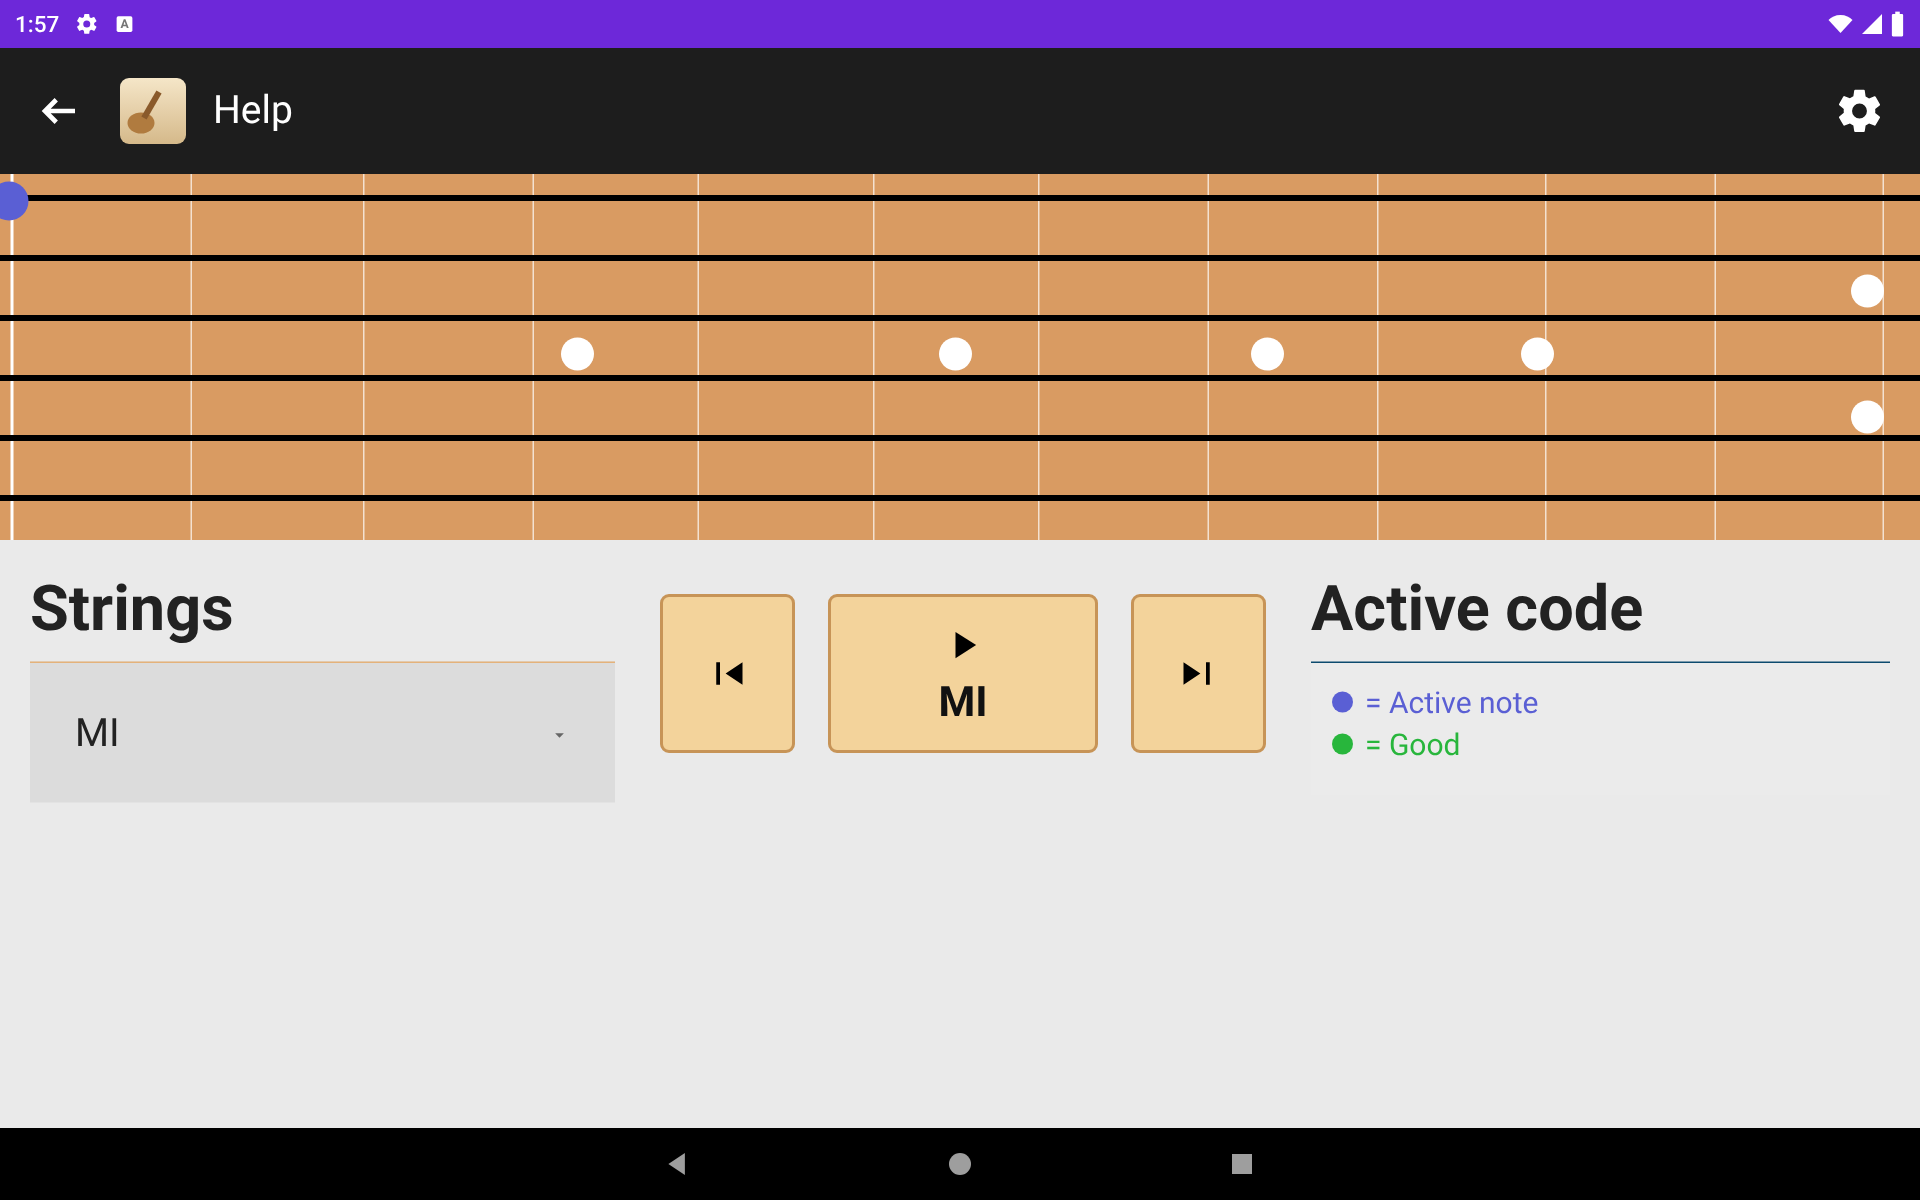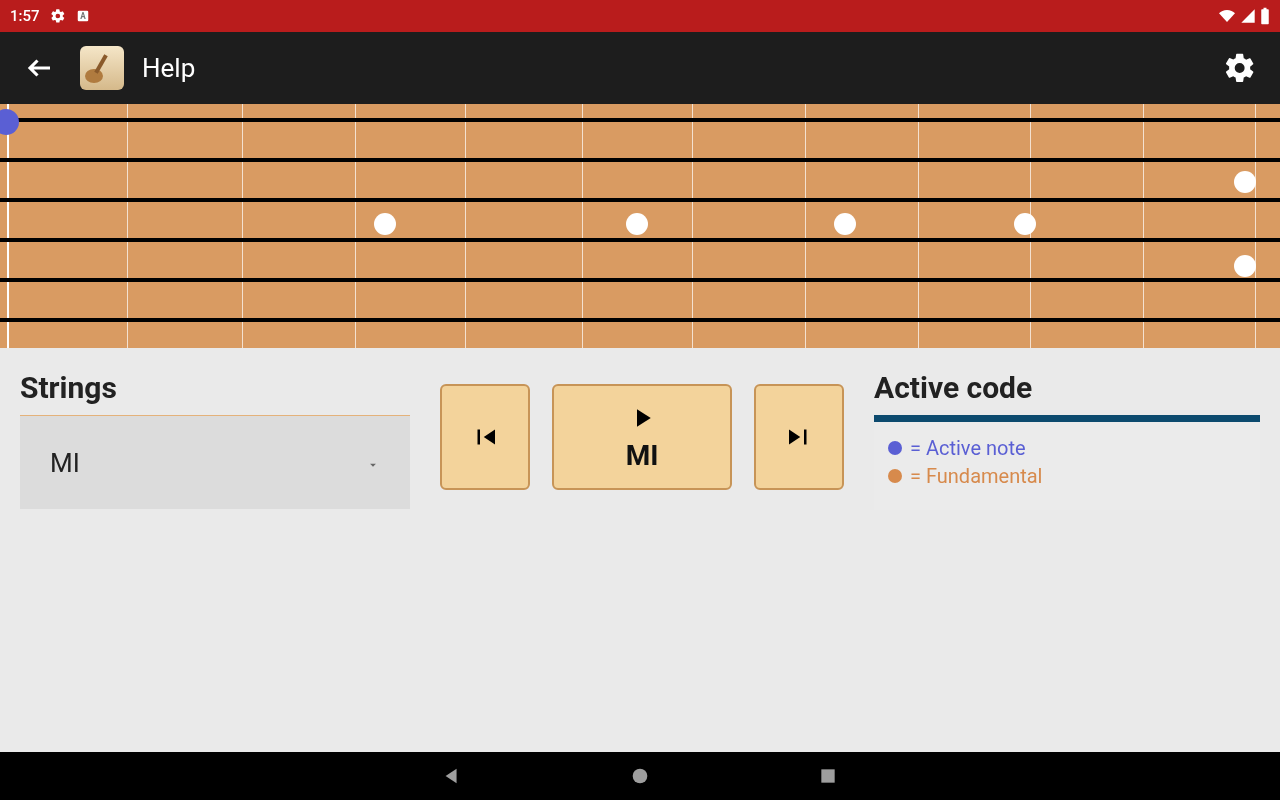--- a/index.html
+++ b/index.html
@@ -1,30 +1,30 @@
 <!DOCTYPE html>
 <html><head>
 <meta charset="utf-8">
 <style>
   * { box-sizing: border-box; margin: 0; padding: 0; }
   html, body { width: 1280px; height: 800px; overflow: hidden; font-family: Roboto, Arial, sans-serif; background: #eaeaea; }
 
   
   .status-bar {
-    height: 32px; background: #b91c1c; color: #fff;
+    height: 32px; background: #6d28d9; color: #fff;
     display: flex; align-items: center; justify-content: space-between;
     padding: 0 10px; font-size: 15px; font-weight: 500;
   }
   .status-left { display: flex; align-items: center; gap: 10px; }
   .status-right { display: flex; align-items: center; gap: 4px; }
   .status-icon { display: inline-flex; }
 
   
   .app-bar {
-    height: 72px; background: #1d1d1d; color: #fff;
+    height: 84px; background: #1d1d1d; color: #fff;
     display: flex; align-items: center; padding: 0 18px;
     gap: 18px;
   }
   .back-btn { width: 44px; height: 44px; display:flex; align-items:center; justify-content:center; cursor:pointer; }
   .app-icon {
     width: 44px; height: 44px; border-radius: 6px;
     background: linear-gradient(#f5e6c8, #d5b98a);
     display:flex; align-items:center; justify-content:center;
     position: relative; overflow:hidden;
   }
@@ -53,41 +53,41 @@
   .active-note {
     position: absolute; width: 26px; height: 26px; border-radius: 50%; background: #5a5fd4;
     transform: translate(-50%, -50%);
   }
 
   
   .panel {
     display: flex; align-items: flex-start; padding: 22px 20px; gap: 30px;
   }
   .strings-col { width: 390px; }
-  .section-title { font-size: 30px; font-weight: 700; color: #222; margin-bottom: 10px; }
+  .section-title { font-size: 42px; font-weight: 700; color: #222; margin-bottom: 10px; }
   .dropdown {
     height: 94px; background: #dcdcdc; display:flex; align-items:center;
     padding: 0 30px; font-size: 26px; color: #222; position: relative; cursor:pointer;
     border-top: 1px solid #e4b27a;
   }
   .dropdown .caret { position:absolute; right: 30px; top: 50%; transform: translateY(-50%); }
 
   .controls-col { display:flex; gap: 22px; align-items:flex-start; padding-top: 14px; }
   .ctl-btn {
     border: 2px solid #c79457; background: #f3d39b; border-radius: 6px;
     display:flex; flex-direction:column; align-items:center; justify-content:center;
     cursor:pointer;
   }
   .ctl-small { width: 90px; height: 106px; }
   .ctl-large { width: 180px; height: 106px; }
   .ctl-label { font-size: 28px; font-weight: 700; color: #111; margin-top: 6px; }
 
   .legend-col { flex: 1; }
   .legend-box {
-    background: #ebebeb; border-top: 7px solid #0c4a6e; padding: 12px 14px 20px 14px;
+    background: #ebebeb; border-top: 1px solid #0c4a6e; padding: 12px 14px 20px 14px;
     font-size: 20px; line-height: 28px;
   }
   .legend-row { display:flex; align-items:center; gap: 8px; }
   .legend-dot { width: 14px; height: 14px; border-radius: 50%; display:inline-block; }
 
   
   .nav-bar {
     position: absolute; bottom: 0; left: 0; right: 0; height: 48px; background: #000;
     display:flex; align-items:center; justify-content:center; gap: 160px;
   }
@@ -215,23 +215,23 @@
     </div>
   </div>
 
   <div class="legend-col">
     <div class="section-title">Active code</div>
     <div class="legend-box" id="legend-box">
           <div class="legend-row" style="color: rgb(90, 95, 212);">
             <span class="legend-dot" style="background: rgb(90, 95, 212);"></span>
             <span> = Active note</span>
           </div>
-          <div class="legend-row" style="color: rgb(215, 138, 76);">
-            <span class="legend-dot" style="background: rgb(215, 138, 76);"></span>
-            <span> = Fundamental</span>
+          <div class="legend-row" style="color: rgb(40, 182, 60);">
+            <span class="legend-dot" style="background: rgb(40, 182, 60);"></span>
+            <span> = Good</span>
           </div>
         </div>
   </div>
 </div>
 
 <div class="nav-bar">
   <div class="nav-btn">
     <svg width="22" height="22" viewBox="0 0 24 24" fill="#9e9e9e">
           <path d="M17 4v16L5 12z"></path>
         </svg>

